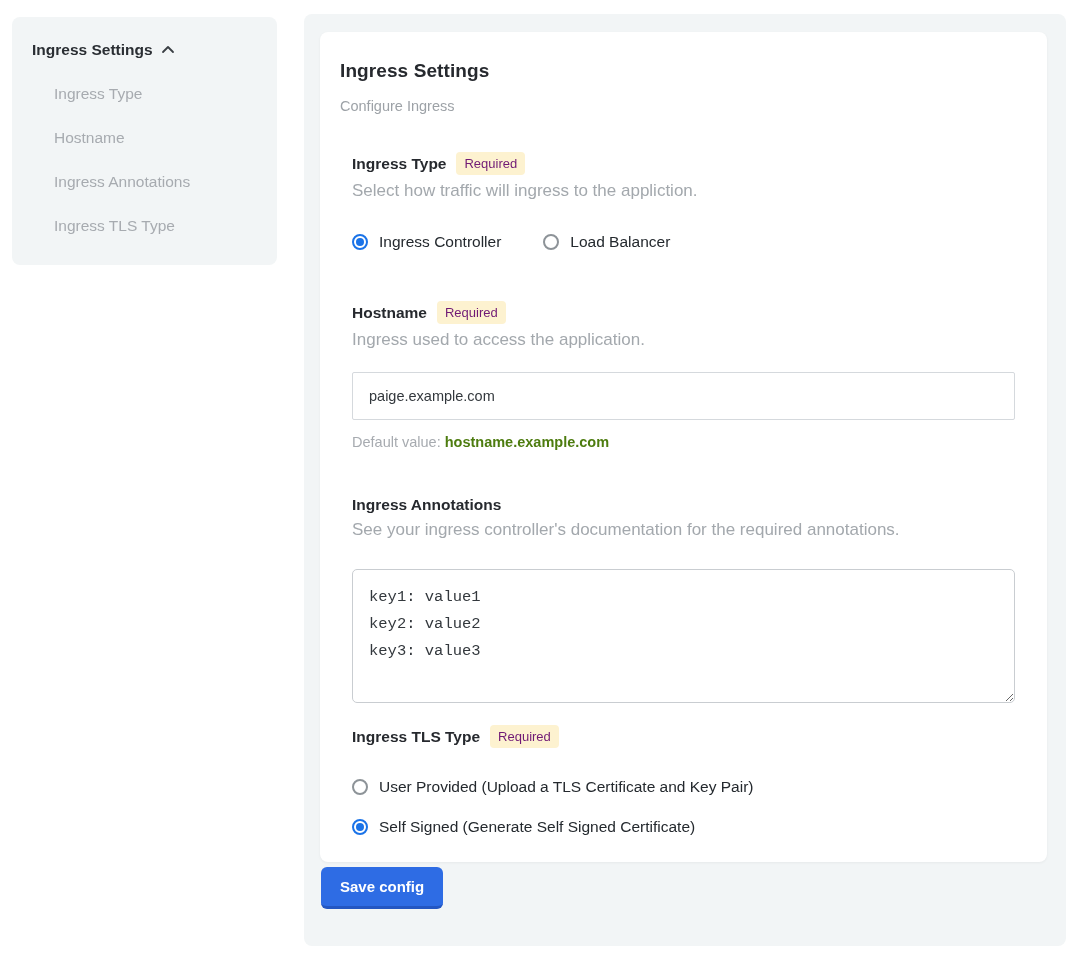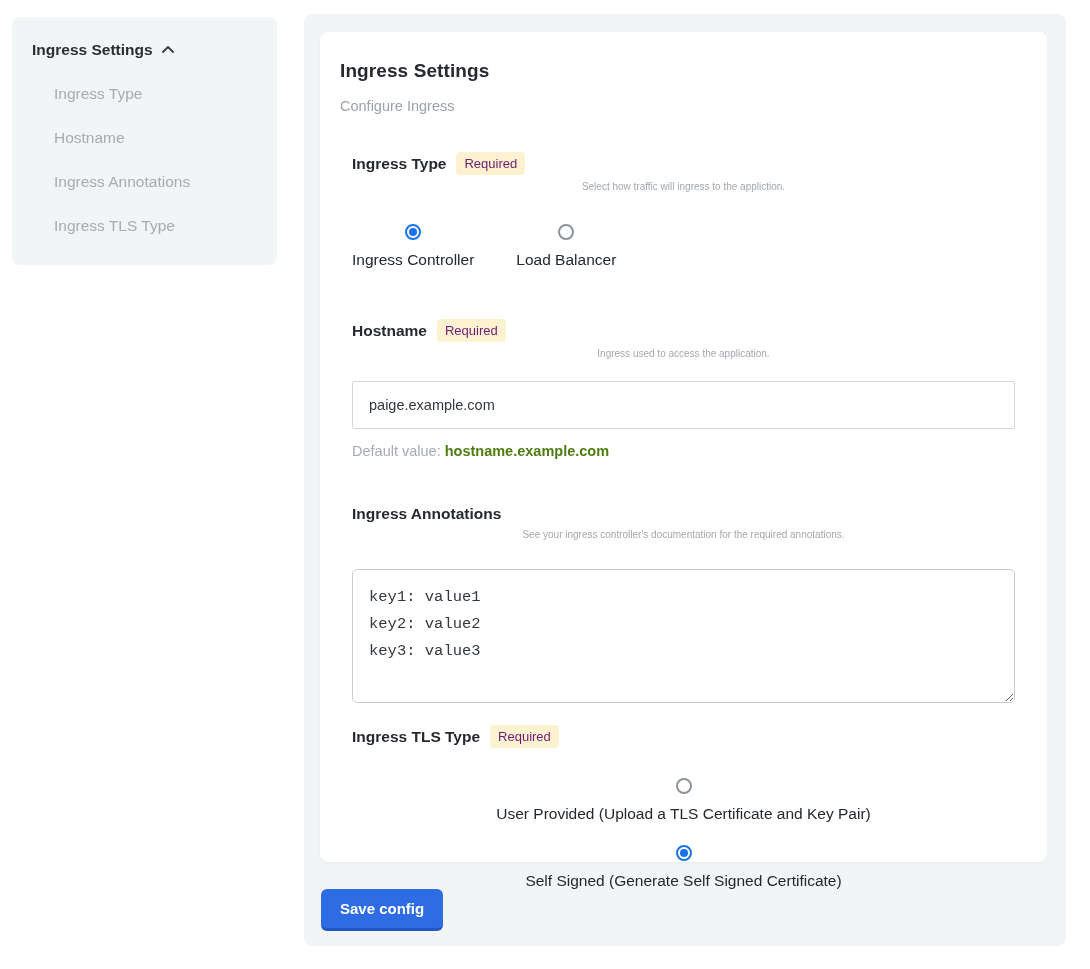--- a/index.html
+++ b/index.html
@@ -25,25 +25,25 @@
     padding:28px 32px 0 20px; }
 
   .card-title { font-size:19px; font-weight:bold; color:#26292e; letter-spacing:0.1px; }
   .card-subtitle { margin-top:16px; font-size:14.5px; color:#9da2a7; }
 
   .sections { margin-left:12px; }
   .section-label-row { display:flex; align-items:center; gap:10px; }
   .section-label { font-size:15.5px; font-weight:bold; color:#26292e; }
   .badge { background:#fdf2d0; color:#701a75; font-size:13px; padding:4px 8px;
     border-radius:4px; }
-  .section-desc { margin-top:6px; font-size:10px; color:#a3a8ad;text-align:center; }
+  .section-desc { margin-top:6px; font-size:17px; color:#a3a8ad; }
 
   .sec-ingress-type { margin-top:38px; }
   .radio-row { margin-top:32px; display:flex; align-items:center; gap:42px; }
-  .radio-option { display:flex; align-items:center; gap:11px; cursor:pointer;flex-direction:column; }
+  .radio-option { display:flex; align-items:center; gap:11px; cursor:pointer; }
   .radio { width:16px; height:16px; border-radius:50%; border:2px solid #8d9398;
     background:#fff; flex:0 0 auto; }
   .radio.checked { border-color:#1a73e8; }
   .radio.checked::after { content:''; display:block; width:8px; height:8px;
     margin:2px; border-radius:50%; background:#1a73e8; }
   .radio-label { font-size:15.5px; color:#24292e; }
 
   .sec-hostname { margin-top:50px; }
   .text-input { margin-top:22px; width:663px; height:48px; border:1px solid #d5d9dd;
     border-radius:2px; padding:8px 16px; font-size:14.5px; color:#33383d;
@@ -53,21 +53,21 @@
 
   .sec-annotations { margin-top:46px; }
   .textarea { margin-top:29px; width:663px; height:134px; border:1px solid #c9cdd1;
     border-radius:5px; padding:14px 16px; font-family:"Liberation Mono", monospace;
     font-size:15.5px; line-height:27px; color:#33383d; resize:both; outline:none;
     display:block; }
 
   .sec-tls { margin-top:22px; }
   .radio-stack { margin-top:30px; display:flex; flex-direction:column; gap:22px; }
 
-  .save-btn { position:absolute; left:17px; top:875px; background:#2e6ce4;
+  .save-btn { position:absolute; left:17px; top:853px; background:#2e6ce4;
     border:none; border-bottom:3px solid #2356c2; border-radius:6px;
     color:#ffffff; font-size:15px; font-weight:bold; padding:11px 19px;
     cursor:pointer; font-family:"Liberation Sans", sans-serif; }
 </style>
 </head>
 <body>
 
 <nav class="sidebar">
   <div class="sidebar-header">
     <span class="label">Ingress Settings</span>

